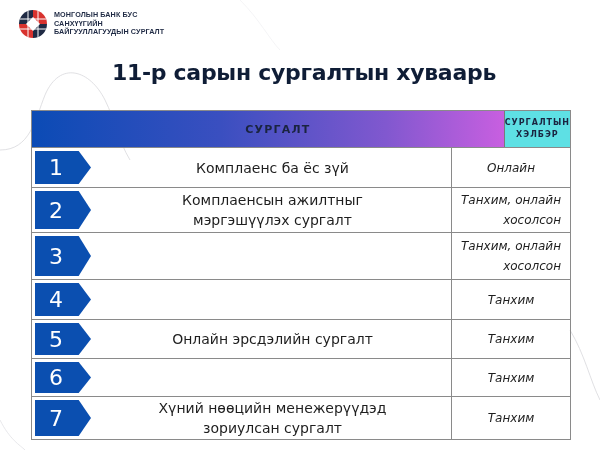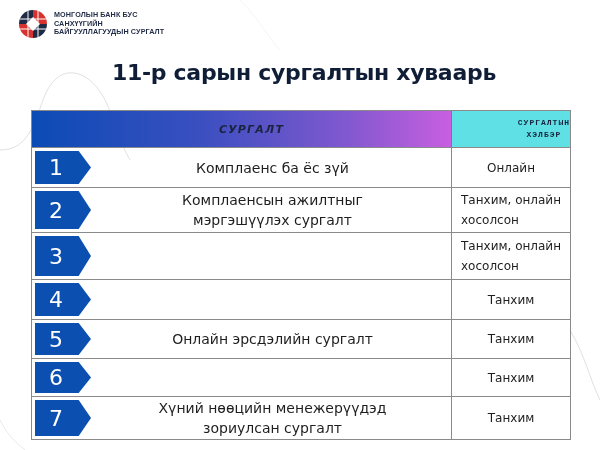--- a/index.html
+++ b/index.html
@@ -4,30 +4,30 @@
 <style>
   * { margin: 0; padding: 0; box-sizing: border-box; }
   html, body { width: 600px; height: 450px; background: #ffffff; overflow: hidden; }
   body { position: relative; font-family: "DejaVu Sans", "Liberation Sans", sans-serif; }
   .deco { position: absolute; left: 0; top: 0; width: 600px; height: 450px; pointer-events: none; }
   .logo { position: absolute; left: 18px; top: 9px; display: flex; align-items: center; gap: 6px; }
   .logo-text { font-family: "Liberation Sans", sans-serif; font-weight: bold; font-size: 7.2px; line-height: 8.4px; color: #1f2a44; letter-spacing: 0.1px; }
   .title { position: absolute; left: 4px; width: 600px; top: 60px; text-align: center; font-family: "DejaVu Sans", sans-serif; font-weight: bold; font-size: 22px; color: #0f1d36; letter-spacing: -0.3px; }
   .table { position: absolute; left: 31px; top: 110px; width: 540px; border: 1px solid #8a8a8a; }
   .thead { display: flex; height: 36px; }
-  .th-main { width: 420px; background: linear-gradient(90deg, #0b4bb5 0%, #3a4fc0 40%, #8158cf 75%, #c85fe0 100%); display: flex; align-items: center; justify-content: center; border-right: 1px solid #7a7a7a; padding-left: 20px; font-style: italic; }
+  .th-main { width: 476px; background: linear-gradient(90deg, #0b4bb5 0%, #3a4fc0 40%, #8158cf 75%, #c85fe0 100%); display: flex; align-items: center; justify-content: center; border-right: 1px solid #7a7a7a; padding-left: 20px; }
   .th-main span { font-weight: bold; font-size: 11px; letter-spacing: 1.2px; color: #1a2440; }
-  .th-side { flex: 1; background: #5ee0e4; display: flex; align-items: center; justify-content: flex-end; text-align: center; font-family: Liberation Mono, monospace; }
+  .th-side { flex: 1; background: #5ee0e4; display: flex; align-items: center; justify-content: flex-end; text-align: center; }
   .th-side span { font-weight: bold; font-size: 8px; line-height: 12px; letter-spacing: 1px; color: #1a2440; white-space: pre-line; }
   .row { display: flex; border-top: 1px solid #8a8a8a; }
   .cell-main { width: 420px; position: relative; display: flex; align-items: center; border-right: 1px solid #8a8a8a; }
   .num { position: absolute; left: 3px; top: 3px; bottom: 3px; width: 56px; background: #0b4fb0; clip-path: polygon(0 0, 78% 0, 100% 50%, 78% 100%, 0 100%); display: flex; align-items: center; justify-content: flex-start; padding-left: 14px; }
   .num span { color: #ffffff; font-family: "DejaVu Sans", sans-serif; font-size: 22px; font-weight: normal; }
   .course { flex: 1; text-align: center; padding-left: 70px; padding-right: 8px; font-size: 14px; line-height: 20px; color: #1e1e1e; white-space: pre-line; }
-  .cell-side { flex: 1; display: flex; align-items: center; justify-content: center; text-align: left; font-size: 12px; line-height: 20px; color: #1e1e1e; white-space: pre-line; }
+  .cell-side { flex: 1; display: flex; align-items: center; justify-content: center; text-align: right; font-size: 12px; line-height: 20px; color: #1e1e1e; white-space: pre-line; font-style: italic; }
 </style>
 </head>
 <body>
 
 <svg class="deco" viewBox="0 0 600 450">
   <path d="M0 150 C 30 150, 35 120, 45 95 C 60 60, 90 70, 105 100 C 115 120, 118 140, 130 160" fill="none" stroke="#d8d8dc" stroke-width="0.8"></path>
   <path d="M570 330 C 585 355, 590 380, 600 400" fill="none" stroke="#d8d8dc" stroke-width="0.8"></path>
   <path d="M0 420 C 10 440, 20 445, 25 450" fill="none" stroke="#e2e2e6" stroke-width="0.8"></path>
   <path d="M240 0 C 260 20, 270 40, 280 50" fill="none" stroke="#ececf0" stroke-width="0.6"></path>
 </svg>

